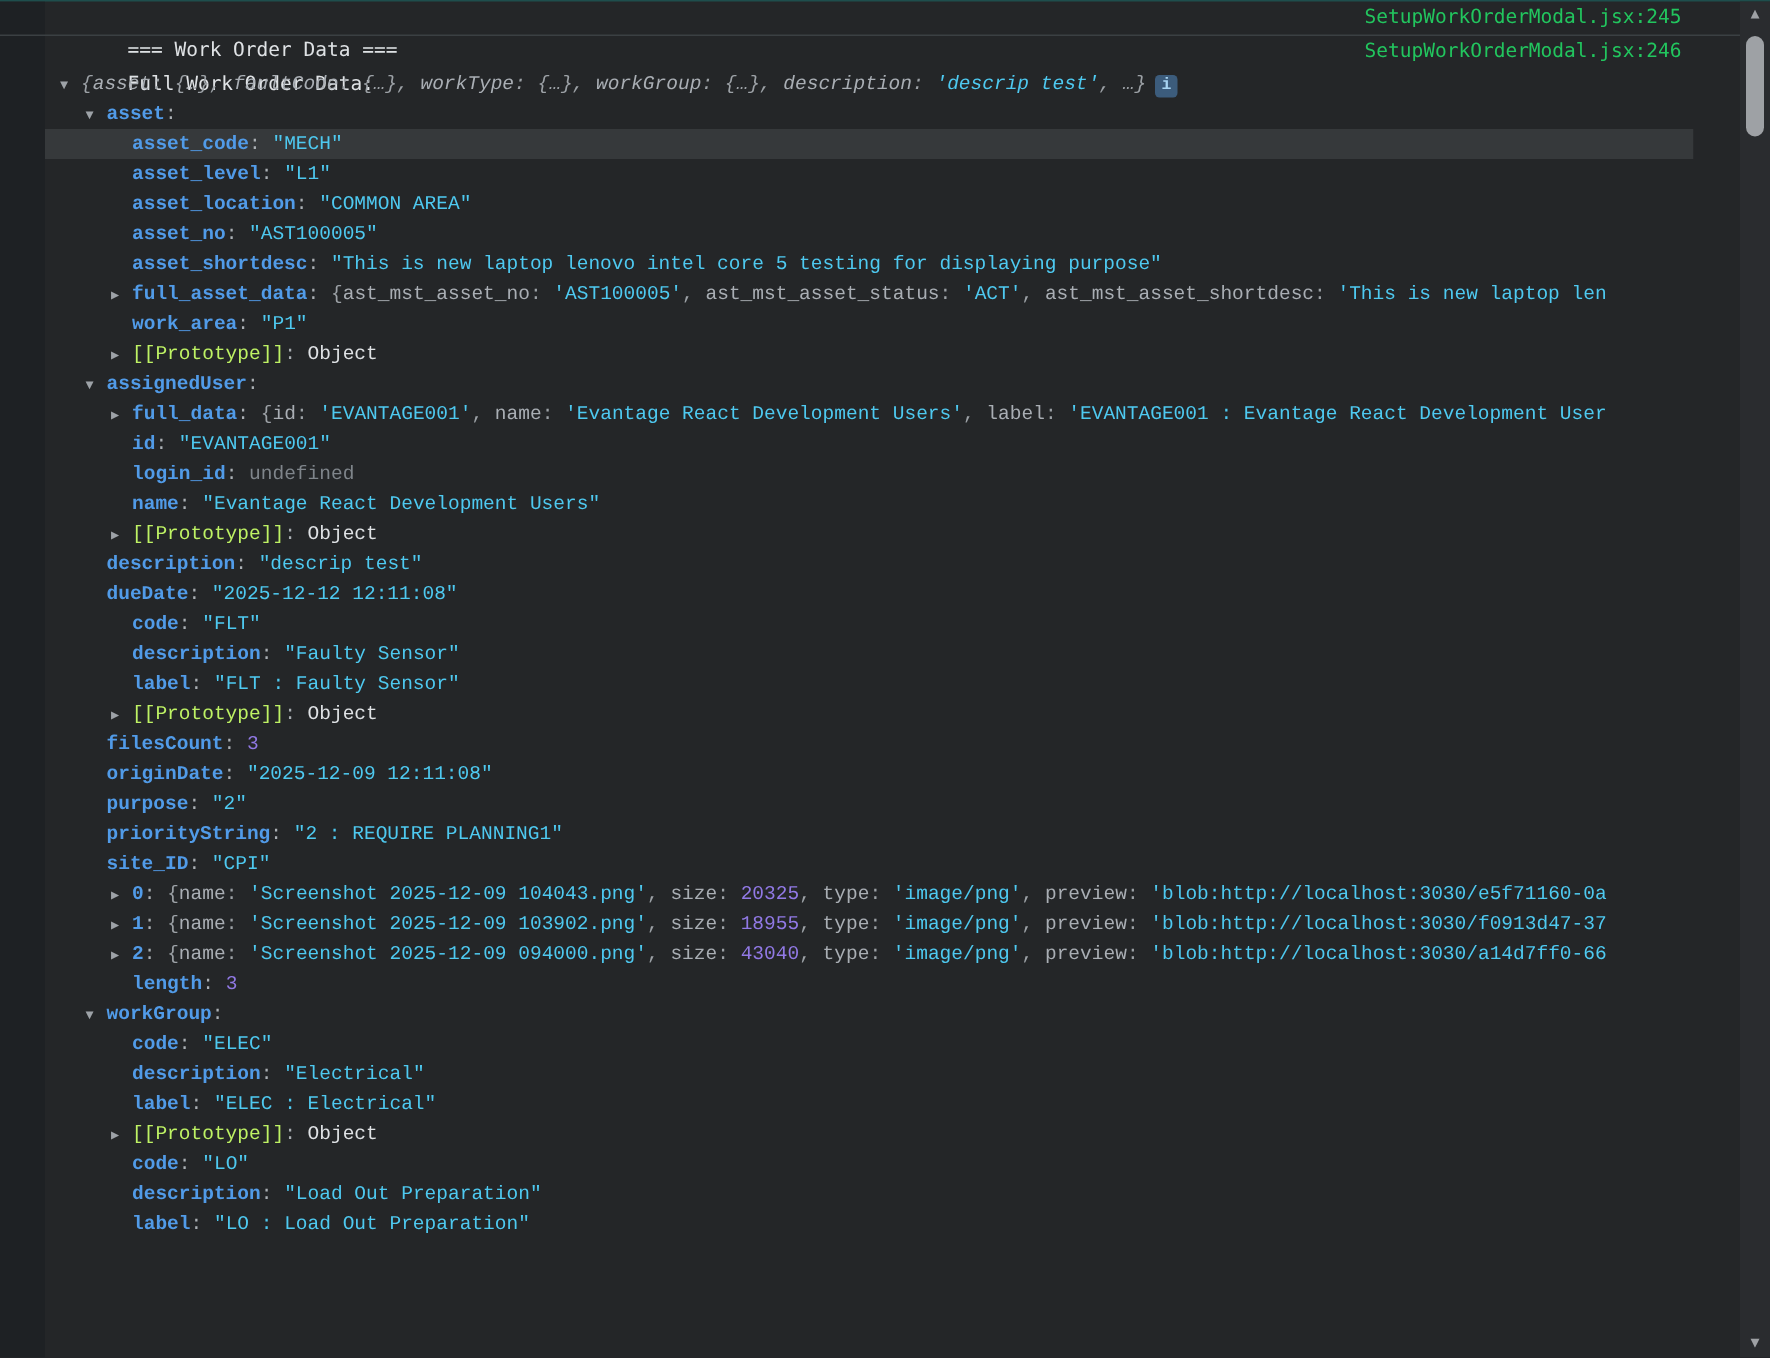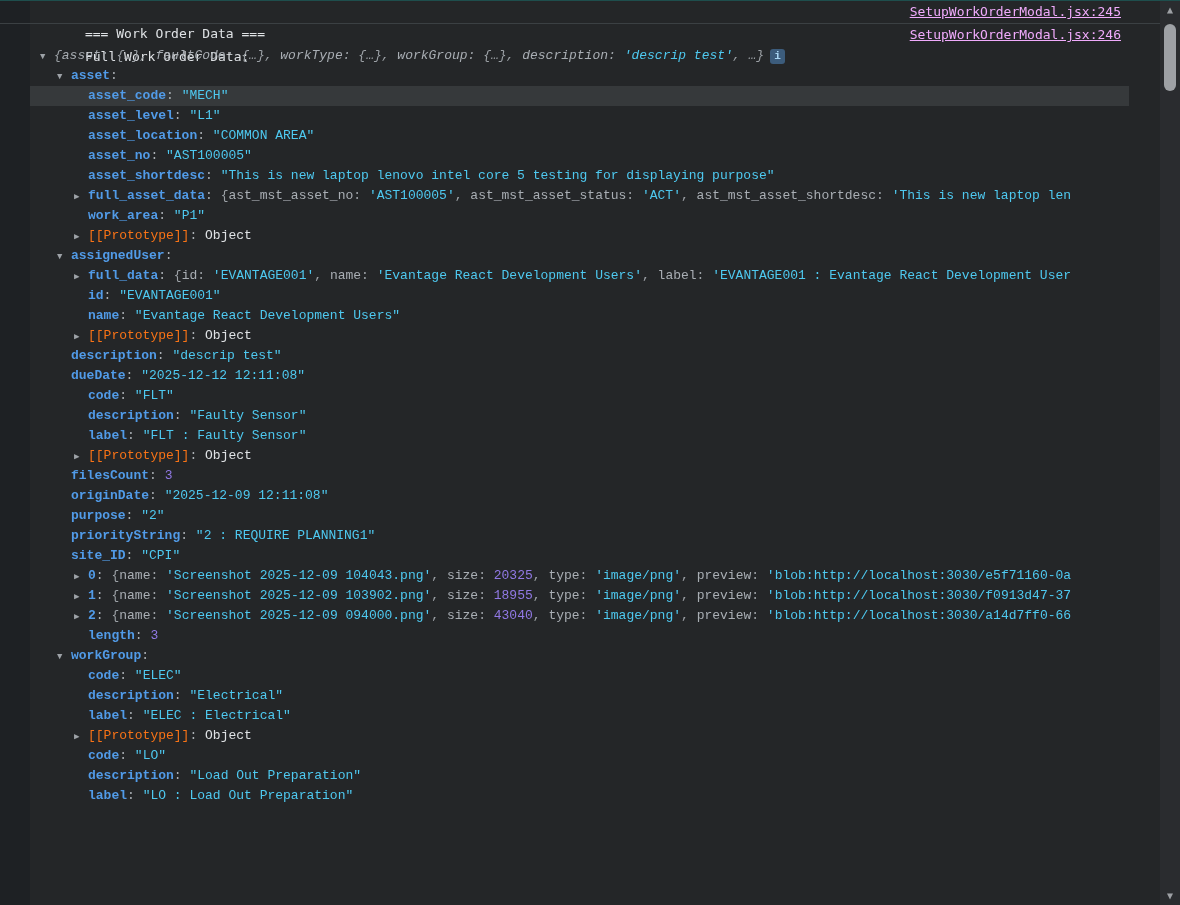--- a/index.html
+++ b/index.html
@@ -3,37 +3,37 @@
 <meta charset="utf-8">
 <style>
   html,body{margin:0;padding:0;background:#242628;}
   .console{position:relative;width:1180px;height:905px;background:#242628;
     font-family:"DejaVu Sans Mono",monospace;font-size:13px;color:#DFE2E5;
     overflow:hidden;border-top:1px solid #1E4E4D;box-sizing:border-box;}
   .gutter{position:absolute;left:0;top:0;bottom:0;width:30px;background:#1E2124;}
   .content{position:absolute;left:30px;top:0;width:1099px;bottom:0;overflow:hidden;}
   .msg-row{position:relative;height:22px;line-height:22px;white-space:pre;padding-left:8px;}
   .sep{position:absolute;top:22px;left:0;width:1160px;height:1px;background:#3B4043;}
-  .src-link{position:absolute;right:8px;top:0;color:#f0abfc;text-decoration:underline;cursor:pointer;}
+  .src-link{position:absolute;right:8px;top:0;color:#22c55e;cursor:pointer;}
   #rows{position:absolute;top:45px;left:0;right:0;}
   .trow{height:20px;line-height:20px;white-space:pre;overflow:hidden;font-family:Liberation Mono, monospace;}
   .lvl0{padding-left:10px}.lvl1{padding-left:27px}.lvl2{padding-left:44px}
   .hl{background:#36393B;}
   .italic{font-style:italic;}
   .arrow{display:inline-block;width:14px;font-size:9px;color:#9DA2A7;}
   .noarrow{display:inline-block;width:14px;}
   .k{color:#519BE8;font-weight:bold;}
   .s{color:#4EC9F0;}
   .n{color:#9179E5;}
   .p{color:#ABB0B5;}
   .pk{color:#A9AEB4;}
   .pv{color:#9CA1A6;}
   .w{color:#DFE2E5;}
   .u{color:#7F858B;}
-  .proto{color:#f97316;}
+  .proto{color:#bef264;}
   .badge{display:inline-block;width:15px;height:15px;line-height:15px;text-align:center;
     background:#3C5C7C;color:#A8D4F1;border-radius:3px;font-size:11px;font-weight:bold;
     font-style:normal;margin-left:6px;}
   .scrollbar{position:absolute;right:0;top:0;bottom:0;width:20px;background:#2A2C2F;}
   .sb-btn{position:absolute;left:0;width:20px;text-align:center;color:#9EA1A5;font-size:10px;line-height:12px;cursor:pointer;}
   .sb-up{top:3px;}
   .sb-down{bottom:3px;}
   .sb-thumb{position:absolute;top:23px;left:4px;width:12px;height:67px;background:#9EA1A5;border-radius:6px;cursor:pointer;}
 </style>
 </head>
@@ -59,20 +59,21 @@
         <div class="trow lvl2"><span class="noarrow"></span><span class="k">asset_level</span><span class="p">: </span><span class="s">"L1"</span></div>
         <div class="trow lvl2"><span class="noarrow"></span><span class="k">asset_location</span><span class="p">: </span><span class="s">"COMMON AREA"</span></div>
         <div class="trow lvl2"><span class="noarrow"></span><span class="k">asset_no</span><span class="p">: </span><span class="s">"AST100005"</span></div>
         <div class="trow lvl2"><span class="noarrow"></span><span class="k">asset_shortdesc</span><span class="p">: </span><span class="s">"This is new laptop lenovo intel core 5 testing for displaying purpose"</span></div>
         <div class="trow lvl2"><span class="arrow">▶</span><span class="k">full_asset_data</span><span class="p">: </span><span class="pv">{</span><span class="pk">ast_mst_asset_no</span><span class="pv">: </span><span class="s">'AST100005'</span><span class="pv">, </span><span class="pk">ast_mst_asset_status</span><span class="pv">: </span><span class="s">'ACT'</span><span class="pv">, </span><span class="pk">ast_mst_asset_shortdesc</span><span class="pv">: </span><span class="s">'This is new laptop len</span></div>
         <div class="trow lvl2"><span class="noarrow"></span><span class="k">work_area</span><span class="p">: </span><span class="s">"P1"</span></div>
         <div class="trow lvl2"><span class="arrow">▶</span><span class="proto">[[Prototype]]</span><span class="p">: </span><span class="w">Object</span></div>
         <div class="trow lvl1"><span class="arrow">▼</span><span class="k">assignedUser</span><span class="p">: </span></div>
         <div class="trow lvl2"><span class="arrow">▶</span><span class="k">full_data</span><span class="p">: </span><span class="pv">{</span><span class="pk">id</span><span class="pv">: </span><span class="s">'EVANTAGE001'</span><span class="pv">, </span><span class="pk">name</span><span class="pv">: </span><span class="s">'Evantage React Development Users'</span><span class="pv">, </span><span class="pk">label</span><span class="pv">: </span><span class="s">'EVANTAGE001 : Evantage React Development User</span></div>
         <div class="trow lvl2"><span class="noarrow"></span><span class="k">id</span><span class="p">: </span><span class="s">"EVANTAGE001"</span></div>
+        <div class="trow lvl2"><span class="noarrow"></span><span class="k">login_id</span><span class="p">: </span><span class="u">undefined</span></div>
         <div class="trow lvl2"><span class="noarrow"></span><span class="k">name</span><span class="p">: </span><span class="s">"Evantage React Development Users"</span></div>
         <div class="trow lvl2"><span class="arrow">▶</span><span class="proto">[[Prototype]]</span><span class="p">: </span><span class="w">Object</span></div>
         <div class="trow lvl1"><span class="noarrow"></span><span class="k">description</span><span class="p">: </span><span class="s">"descrip test"</span></div>
         <div class="trow lvl1"><span class="noarrow"></span><span class="k">dueDate</span><span class="p">: </span><span class="s">"2025-12-12 12:11:08"</span></div>
         <div class="trow lvl2"><span class="noarrow"></span><span class="k">code</span><span class="p">: </span><span class="s">"FLT"</span></div>
         <div class="trow lvl2"><span class="noarrow"></span><span class="k">description</span><span class="p">: </span><span class="s">"Faulty Sensor"</span></div>
         <div class="trow lvl2"><span class="noarrow"></span><span class="k">label</span><span class="p">: </span><span class="s">"FLT : Faulty Sensor"</span></div>
         <div class="trow lvl2"><span class="arrow">▶</span><span class="proto">[[Prototype]]</span><span class="p">: </span><span class="w">Object</span></div>
         <div class="trow lvl1"><span class="noarrow"></span><span class="k">filesCount</span><span class="p">: </span><span class="n">3</span></div>
         <div class="trow lvl1"><span class="noarrow"></span><span class="k">originDate</span><span class="p">: </span><span class="s">"2025-12-09 12:11:08"</span></div>

